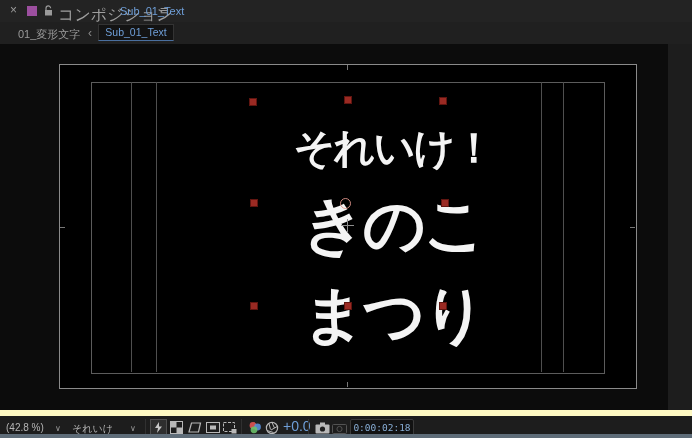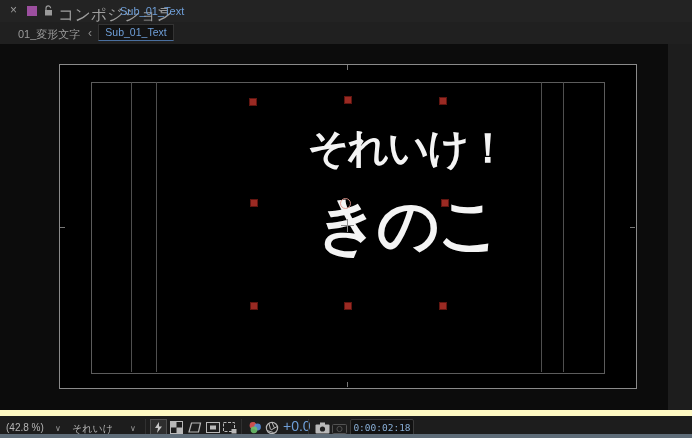--- a/index.html
+++ b/index.html
@@ -23,21 +23,21 @@
   #viewer{left:0;top:44px;width:692px;height:366px;background:#0c0c0c;}
   #right-band{left:668px;top:0;width:24px;height:366px;background:#1d1d1d;}
   #comp-frame{left:59px;top:20px;width:576px;height:323px;background:#000;border:1px solid #8a8a8a;}
   #safe-rect{left:91px;top:38px;width:512px;height:290px;border:1px solid #5c5c5c;}
   .vguide{top:38px;width:1px;height:290px;background:#4f4f4f;}
   #vg1{left:131px;} #vg2{left:156px;} #vg3{left:541px;} #vg4{left:563px;}
   .tickv{width:1px;height:5px;background:#777;} .tickh{width:5px;height:1px;background:#777;}
   #tick-top{left:347px;top:21px;} #tick-bottom{left:347px;top:338px;}
   #tick-left{left:60px;top:183px;} #tick-right{left:630px;top:183px;}
   
-  .line{left:347px;transform:translateX(-50%);color:#f4f4f4;font-weight:900;white-space:nowrap;
+  .line{left:333px;transform:translateX(-50%);color:#f4f4f4;font-weight:900;white-space:nowrap;
     font-family:"DejaVu Sans","Liberation Sans",sans-serif;}
   #line1{top:56px;font-size:41px;letter-spacing:-2px;}
   #line2{top:118px;font-size:62px;letter-spacing:-3px;}
   #line3{top:208px;font-size:62px;letter-spacing:-3px;}
   
   .handle{width:6px;height:6px;background:#9a2a23;border:1px solid #601510;z-index:5;}
   
   #anchor-circle{left:340px;top:154px;width:9px;height:9px;border:1.5px solid rgba(225,150,140,.9);
     border-radius:50%;z-index:6;}
   #cross-v{left:347px;top:175px;width:1px;height:13px;background:#8d8d8d;z-index:6;}
@@ -80,20 +80,21 @@
   <span id="crumb-current" class="abs">Sub_01_Text</span>
 </div>
 
 <div id="viewer" class="abs">
   <div id="right-band" class="abs"></div>
 
   <div id="comp-frame" class="abs">
 
     <div id="line1" class="abs line">それいけ！</div>
     <div id="line2" class="abs line">きのこ</div>
+    <div id="line3" class="abs line">まつり</div>
   </div>
 
   <div id="safe-rect" class="abs"></div>
   <div id="vg1" class="abs vguide"></div>
   <div id="vg2" class="abs vguide"></div>
   <div id="vg3" class="abs vguide"></div>
   <div id="vg4" class="abs vguide"></div>
   <div id="tick-top" class="abs tickv"></div>
   <div id="tick-bottom" class="abs tickv"></div>
   <div id="tick-left" class="abs tickh"></div>

